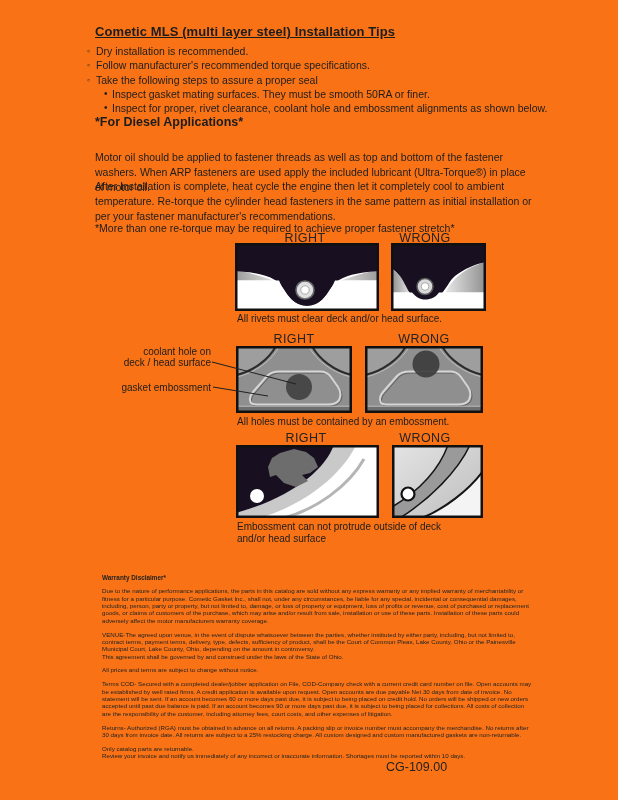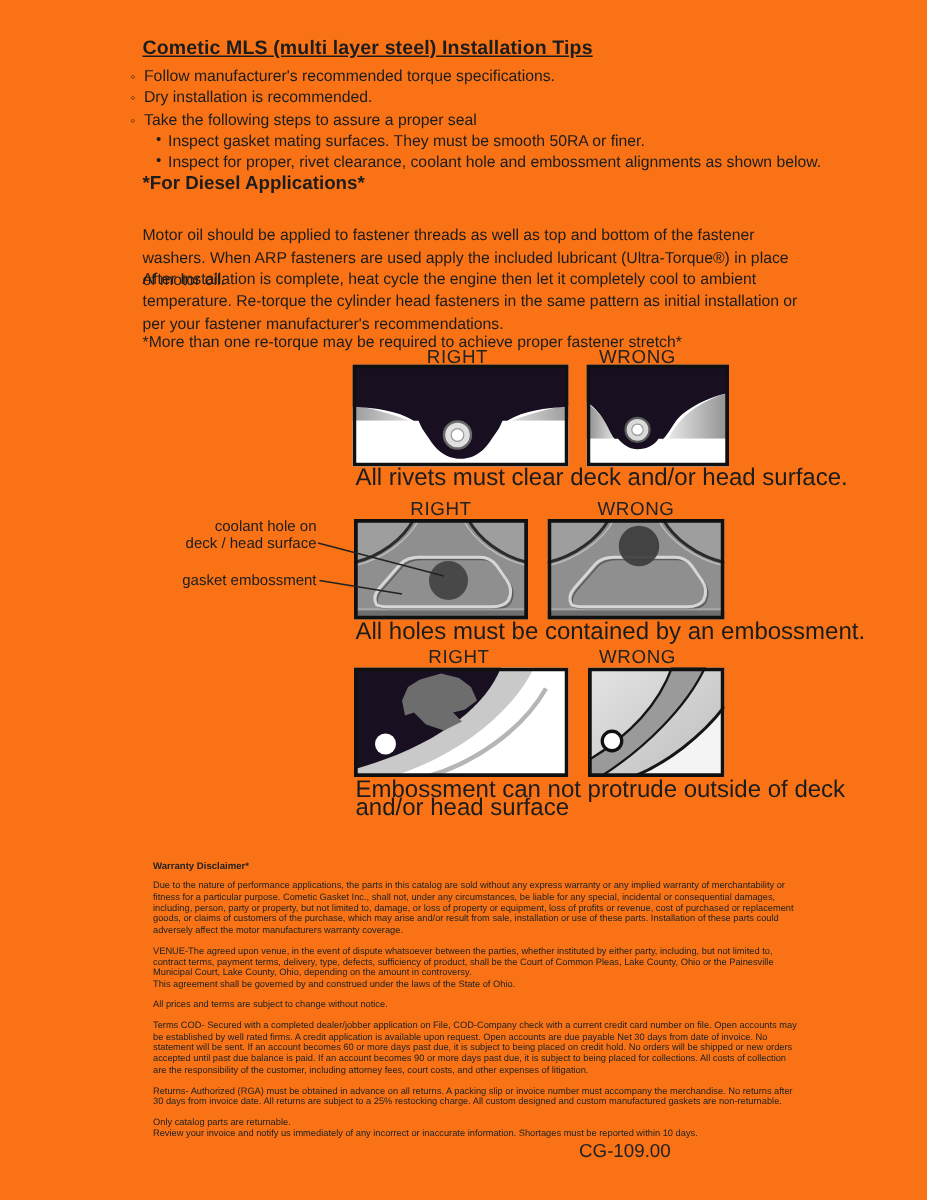--- a/index.html
+++ b/index.html
@@ -15,41 +15,41 @@
   .bullet-row .b{display:inline-block;width:9px;font-size:9px;vertical-align:top;line-height:14.3px;}
   .bullet-row.sub{padding-left:17px;}
   .bullet-row.sub .b{width:8px;font-size:10px;}
   .diesel-h{left:95px;top:115px;font-size:12.5px;font-weight:bold;}
   .para{left:95px;width:442px;font-size:10.5px;line-height:14.9px;margin-top:16px;}
   .p1{top:134px;}
   .p2{top:163px;}
   .note{top:205px;}
   
   .dg-label{font-size:12.5px;letter-spacing:.4px;color:#222;transform:translateX(-50%);white-space:nowrap;}
-  .dg-caption{font-size:16px;line-height:11.5px;white-space:pre-line;}
+  .dg-caption{font-size:10px;line-height:11.5px;white-space:pre-line;}
   .panel{position:absolute;}
   .panel svg{display:block;width:100%;height:100%;}
   .annot{font-size:10px;line-height:11px;text-align:right;white-space:pre-line;color:#1c1c1c;}
   
   .legal{left:102px;top:574px;width:432px;font-size:6.2px;line-height:7.35px;color:#222;}
   .legal h4{margin:0 0 6px 0;font-size:6.4px;}
   .legal p{margin:0 0 6.5px 0;white-space:pre-line;}
   .footer-code{left:386px;top:760px;font-size:12.5px;color:#222;}
   .overlay{left:0;top:0;width:618px;height:800px;pointer-events:none;}
 </style>
 </head>
 <body>
 
 <div class="page">
 
   <div class="abs title">Cometic MLS (multi layer steel) Installation Tips</div>
 
   <div class="abs bullets">
+    <div class="bullet-row"><span class="b">◦</span><span>Dry installation is recommended.</span></div>
     <div class="bullet-row"><span class="b">◦</span><span>Follow manufacturer's recommended torque specifications.</span></div>
-    <div class="bullet-row"><span class="b">◦</span><span>Dry installation is recommended.</span></div>
     <div class="bullet-row"><span class="b">◦</span><span>Take the following steps to assure a proper seal</span></div>
     <div class="bullet-row sub"><span class="b">•</span><span>Inspect gasket mating surfaces.  They must be smooth 50RA or finer.</span></div>
     <div class="bullet-row sub"><span class="b">•</span><span>Inspect for proper, rivet clearance, coolant hole and embossment alignments as shown below.</span></div>
   </div>
 
   <div class="abs diesel-h">*For Diesel Applications*</div>
   <div class="abs para p1">Motor oil should be applied to fastener threads as well as top and bottom of the fastener washers. When ARP fasteners are used apply the included lubricant (Ultra-Torque®) in place of motor oil.</div>
   <div class="abs para p2">After Installation is complete, heat cycle the engine then let it completely cool to ambient temperature. Re-torque the cylinder head fasteners in the same pattern as initial installation or per your fastener manufacturer's recommendations.</div>
   <div class="abs para note">*More than one re-torque may be required to achieve proper fastener stretch*</div>
 

